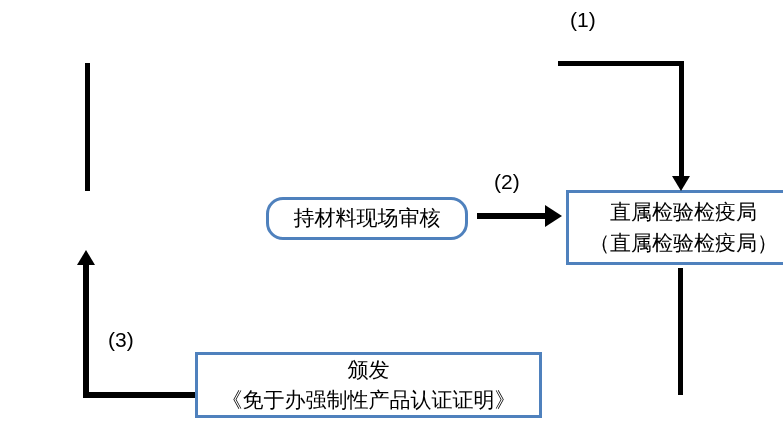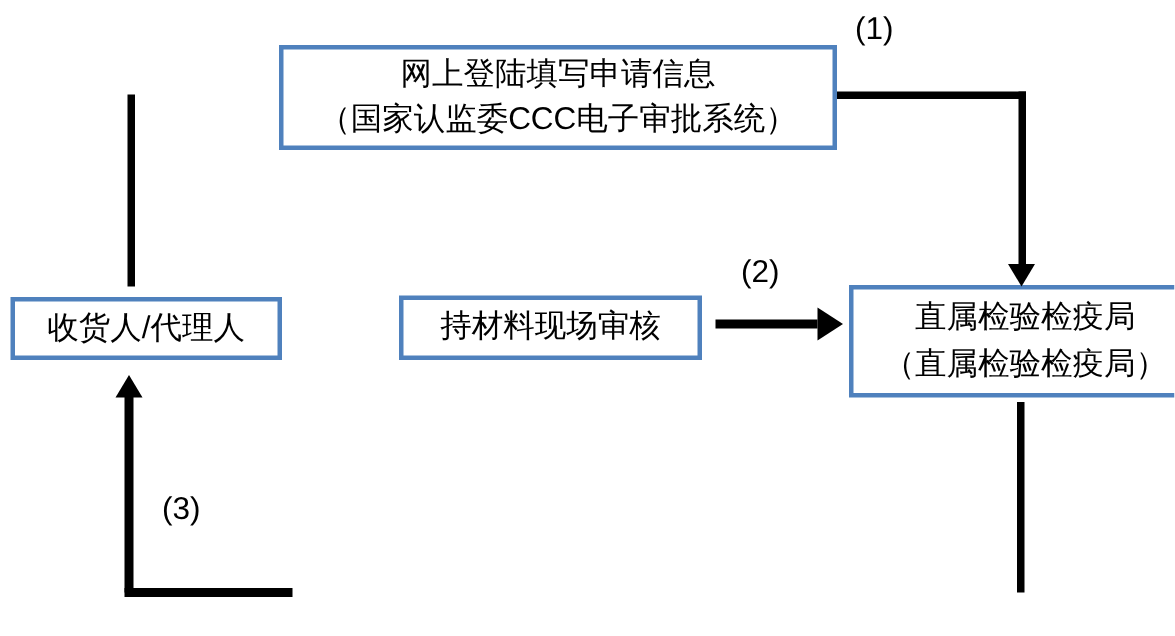--- a/index.html
+++ b/index.html
@@ -42,21 +42,21 @@
     background: var(--arrow);
   }
   .tri {
     position: absolute;
     width: 0;
     height: 0;
   }
   
   #box-top    { left: 186px; top: 30px;  width: 372px; height: 70px; }
   #box-left   { left: 7px;   top: 198px; width: 181px; height: 42px; }
-  #box-middle { left: 266px; top: 197px; width: 202px; height: 43px; }
+  #box-middle { left: 266px; top: 197px; width: 202px; height: 43px; border-radius: 17px; }
   #box-right  { left: 566px; top: 190px; width: 235px; height: 75px; }
   #box-bottom { left: 195px; top: 352px; width: 347px; height: 66px; }
   
   #label-1 { left: 570px; top: 8px; }
   #label-2 { left: 494px; top: 170px; }
   #label-3 { left: 108px; top: 328px; }
   
   #line-left-vertical  { left: 85px;  top: 63px;  width: 5px;   height: 128px; }
   #conn1-horizontal    { left: 558px; top: 61px;  width: 126px; height: 5px; }
   #conn1-vertical      { left: 679px; top: 61px;  width: 5px;   height: 116px; }
@@ -75,38 +75,35 @@
                          border-bottom: 15px solid var(--arrow); }
   #arrow3-vertical     { left: 83px;  top: 264px; width: 6px;   height: 131px; }
   #arrow3-horizontal   { left: 83px;  top: 392px; width: 112px; height: 6px; }
   #line-right-vertical { left: 678px; top: 268px; width: 5px;   height: 127px; }
 </style>
 </head>
 <body>
 
 <div class="canvas">
 
-  <div class="box" id="box-top">
-    <div>网上登陆填写申请信息</div>
-    <div>（国家认监委CCC电子审批系统）</div>
-  </div>
 
-  <div class="box" id="box-left">
-    <div>收货人/代理人</div>
-  </div>
 
   <div class="box" id="box-middle">
     <div>持材料现场审核</div>
   </div>
 
   <div class="box" id="box-right">
     <div>直属检验检疫局</div>
     <div>（直属检验检疫局）</div>
   </div>
 
+  <div class="box" id="box-bottom">
+    <div>颁发</div>
+    <div>《免于办强制性产品认证证明》</div>
+  </div>
 
   <div class="step-label" id="label-1">(1)</div>
   <div class="step-label" id="label-2">(2)</div>
   <div class="step-label" id="label-3">(3)</div>
 
   <div class="line" id="line-left-vertical"></div>
 
   <div class="line" id="conn1-horizontal"></div>
   <div class="line" id="conn1-vertical"></div>
   <div class="tri" id="conn1-head"></div>

